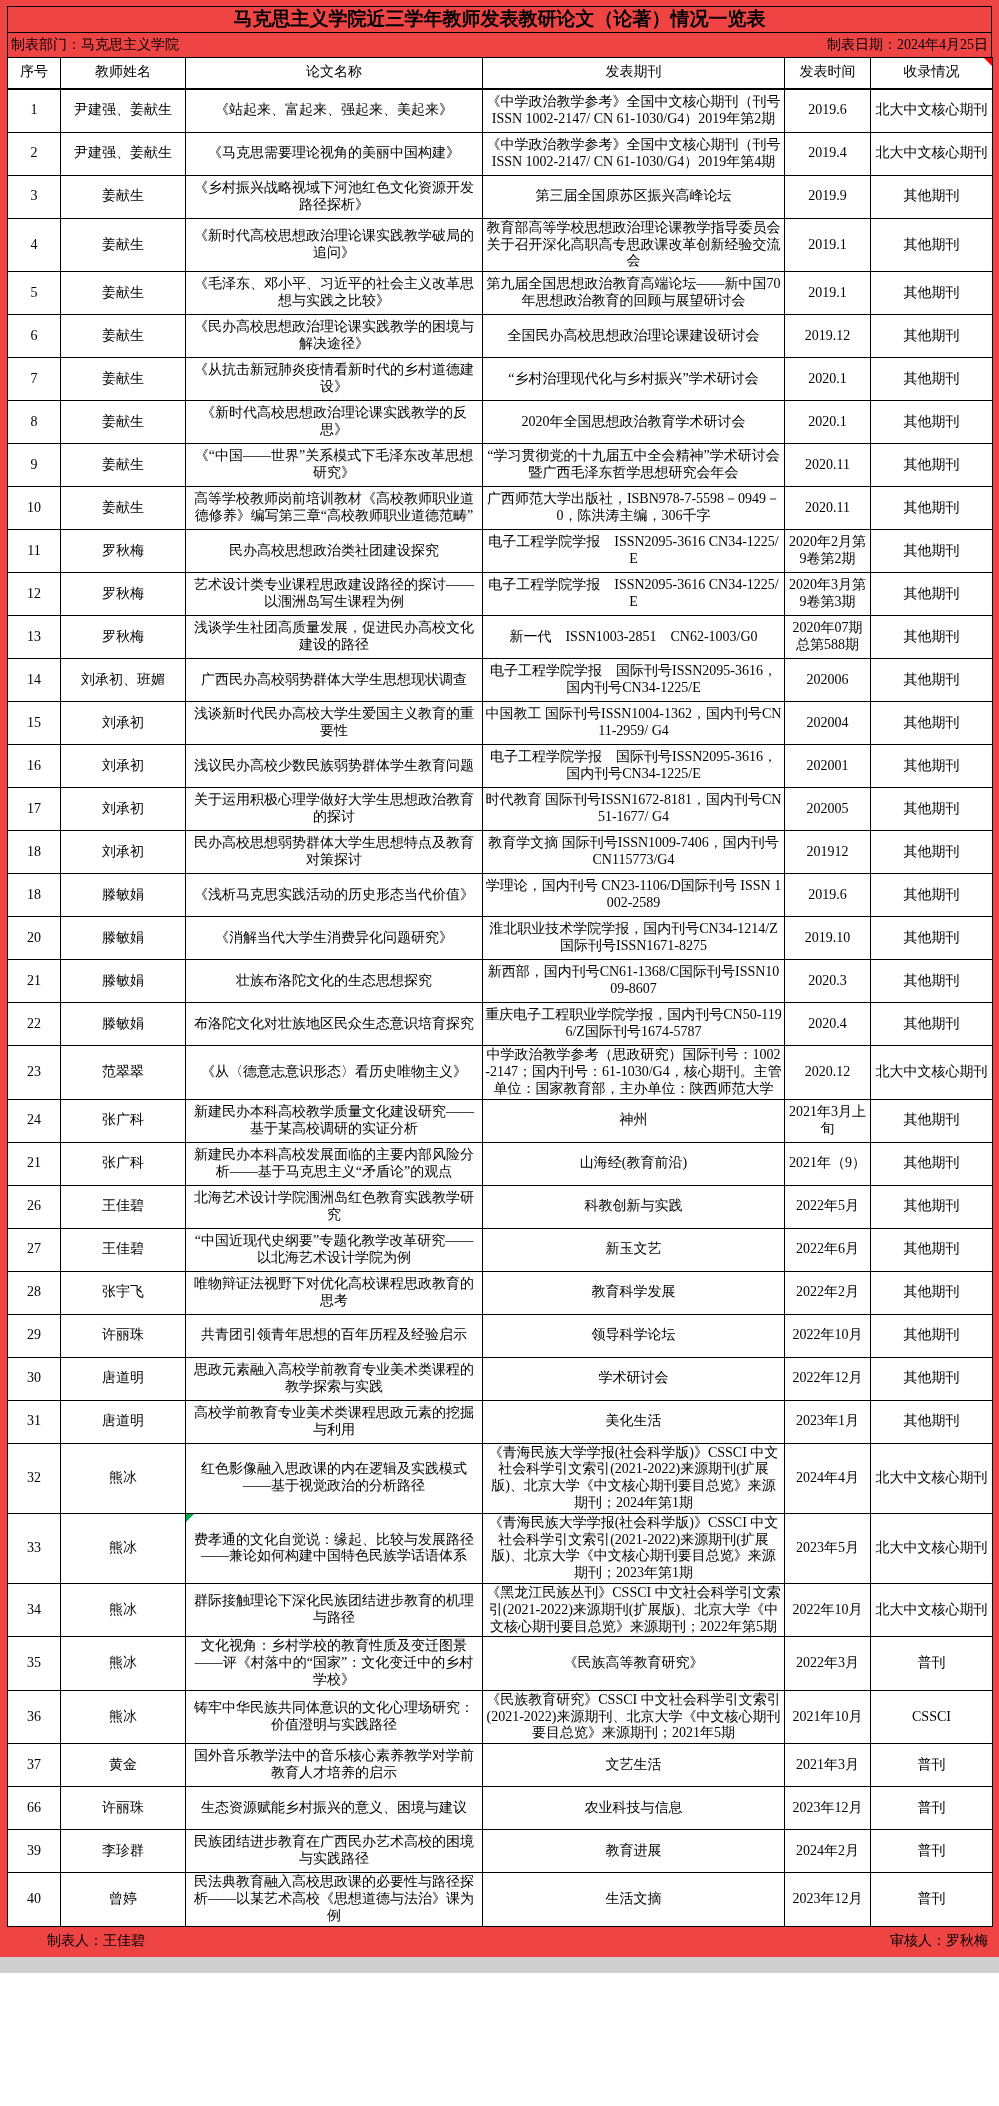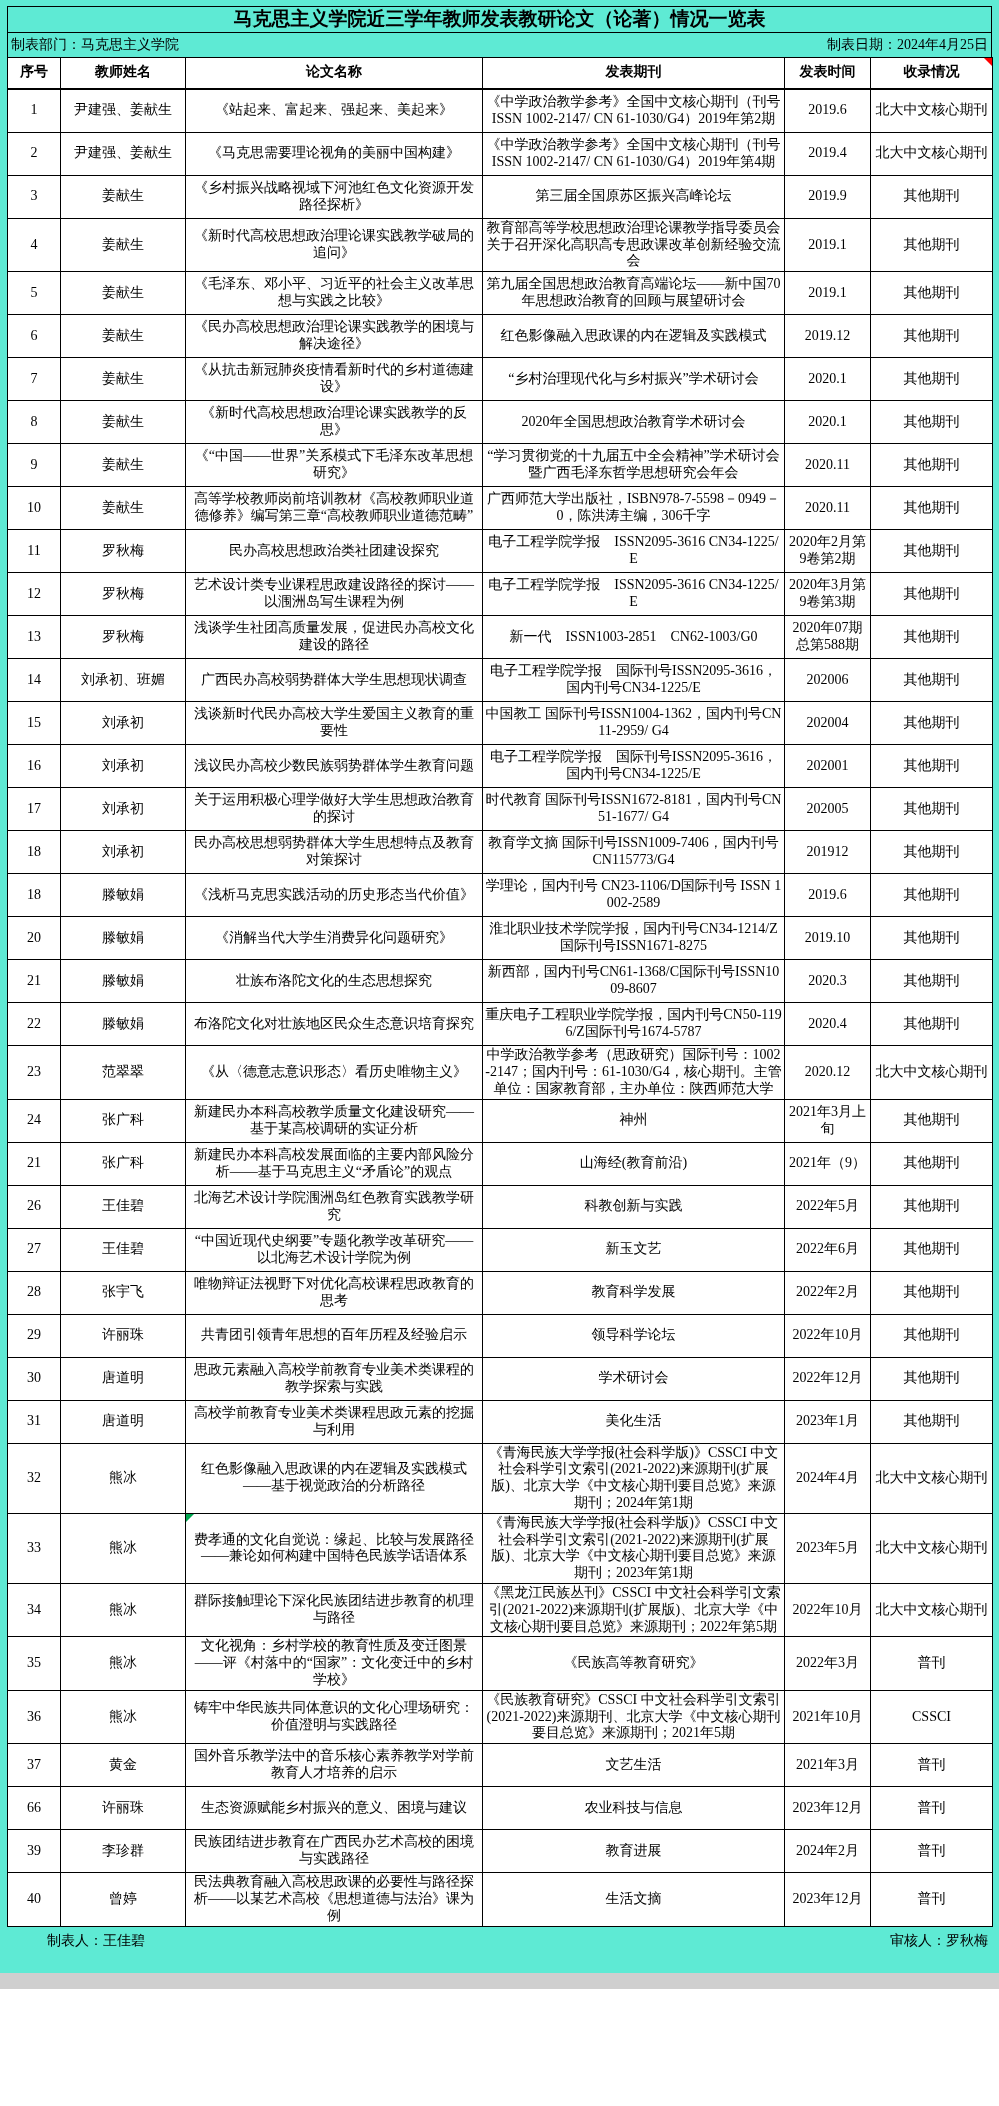--- a/index.html
+++ b/index.html
@@ -1,22 +1,22 @@
 <!DOCTYPE html>
 <html><head>
 <meta charset="utf-8">
 <style>
   html,body{margin:0;padding:0;background:#ffffff;}
   body{width:999px;font-family:"Liberation Serif","DejaVu Serif",serif;color:#000;}
-  .sheet{padding:6px 7px 16px 7px;background:#5eead4;}
+  .sheet{padding:6px 7px 0 7px;background:#ef4444;}
   .title-block{border:1px solid #000;text-align:center;font-weight:bold;font-size:19px;line-height:1.15;padding:1px 0 2px 0;}
   .meta-row{border:1px solid #000;border-top:none;display:flex;justify-content:space-between;align-items:center;font-size:14px;padding:3px 3px;}
   table.pub{border-collapse:collapse;table-layout:fixed;width:985px;margin-top:-1px;font-size:14px;}
   .pub th,.pub td{border:1px solid #000;text-align:center;vertical-align:middle;padding:1px 2px;line-height:1.2;word-break:break-all;position:relative;background:#fff;}
-  .pub thead th{height:28px;font-weight:bold;border-bottom:2px solid #000;}
+  .pub thead th{height:28px;font-weight:normal;border-bottom:2px solid #000;}
   .pub td{height:40px;}
   col.c0{width:53px}col.c1{width:125px}col.c2{width:297px}col.c3{width:302px}col.c4{width:86px}col.c5{width:122px}
   .red-tri{position:absolute;top:0;right:0;width:0;height:0;border-top:8px solid #ff0000;border-left:8px solid transparent;}
   .green-tri{position:absolute;top:0;left:0;width:0;height:0;border-top:8px solid #00a650;border-right:8px solid transparent;}
   .footer-row{display:flex;justify-content:space-between;align-items:center;font-size:14px;padding:5px 4px 7px 4px;margin-left:36px;}
   .bottom-strip{height:16px;background:#cfcfcf;width:999px;}
 </style>
 </head>
 <body>
 
@@ -86,21 +86,21 @@
           <td>姜献生</td>
           <td>《毛泽东、邓小平、习近平的社会主义改革思想与实践之比较》</td>
           <td>第九届全国思想政治教育高端论坛——新中国70年思想政治教育的回顾与展望研讨会</td>
           <td>2019.1</td>
           <td>其他期刊</td>
         </tr>
         <tr>
           <td>6</td>
           <td>姜献生</td>
           <td>《民办高校思想政治理论课实践教学的困境与解决途径》</td>
-          <td>红色影像融入思政课的内在逻辑及实践模式</td>
+          <td>全国民办高校思想政治理论课建设研讨会</td>
           <td>2019.12</td>
           <td>其他期刊</td>
         </tr>
         <tr>
           <td>7</td>
           <td>姜献生</td>
           <td>《从抗击新冠肺炎疫情看新时代的乡村道德建设》</td>
           <td>“乡村治理现代化与乡村振兴”学术研讨会</td>
           <td>2020.1</td>
           <td>其他期刊</td>

